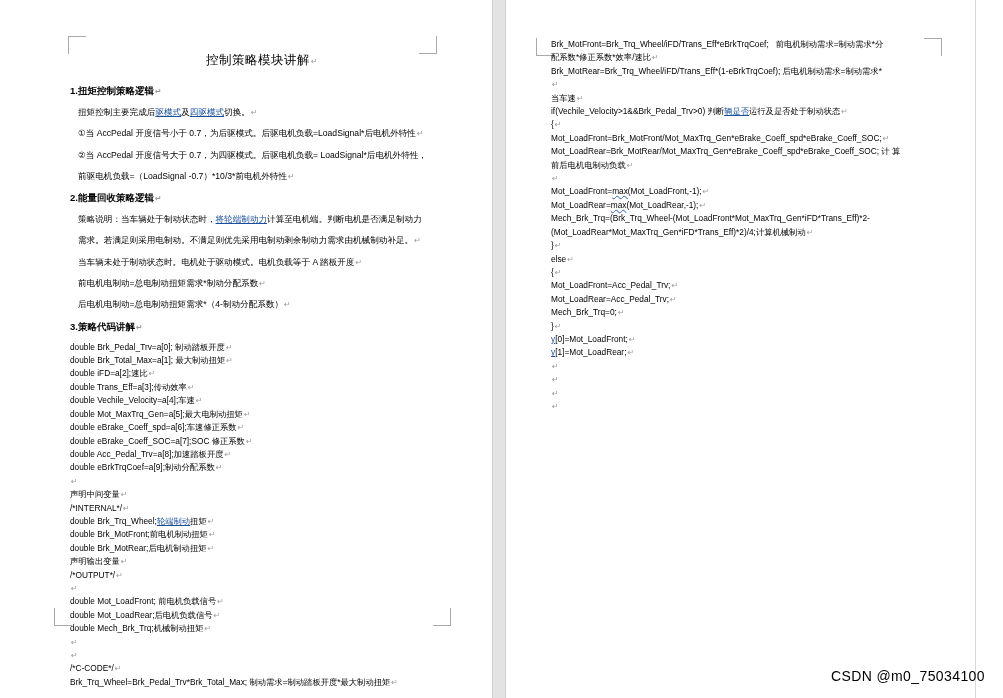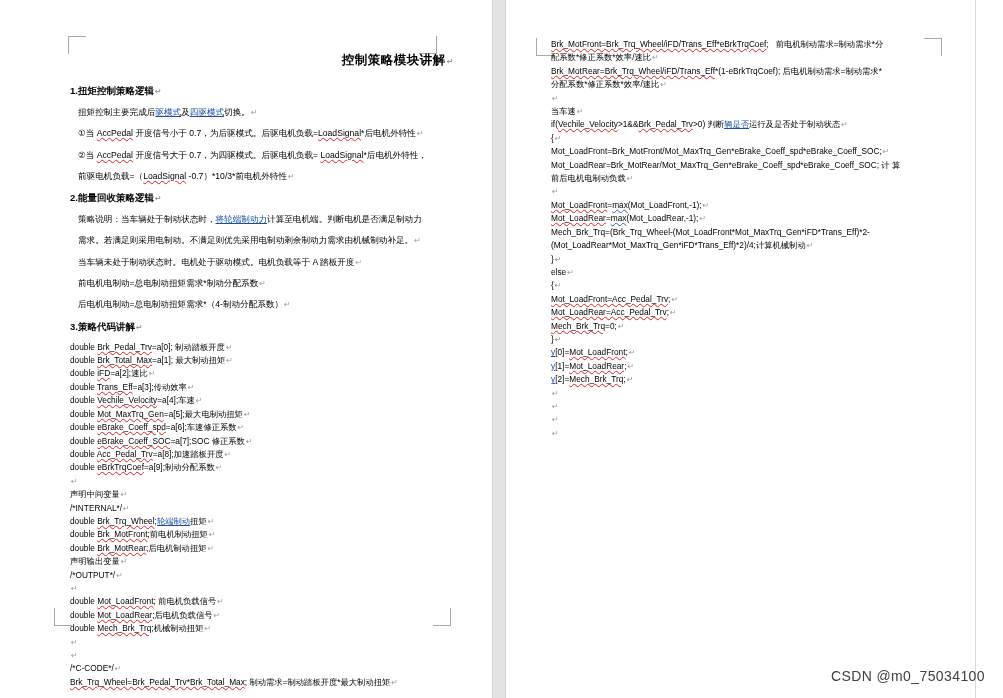--- a/index.html
+++ b/index.html
@@ -72,23 +72,23 @@
   
   .content {
     position: absolute;
     left: 41px;
     right: 38px;
     top: 52px;
   }
   .page-right .content { left: 45px; right: 32px; top: 38px; }
 
   .doc-title {
-    text-align: right;
+    text-align: center;
     font-size: 12.5px;
-    font-weight: bold;
+    font-weight: normal;
     letter-spacing: 0.5px;
     margin: 0 0 14px 0;
     line-height: 16px;
   }
   .h2 {
     font-size: 9.5px;
     font-weight: bold;
     margin: 8px 0 7px 0;
     line-height: 13px;
   }
@@ -110,21 +110,20 @@
 
   
   .pilcrow {
     color: #9a9a9a;
     font-size: 8px;
     padding-left: 1px;
   }
 
   
   .sq {
-    text-decoration: underline;
     text-decoration-style: wavy;
     text-decoration-color: #e02020;
     text-decoration-thickness: 1px;
     text-underline-offset: 1px;
     text-align: right;
   }
   
   .blue-u {
     color: #1a4fa0;
     text-decoration: underline;
@@ -136,21 +135,21 @@
     text-decoration-color: #2b5fb5;
     text-decoration-thickness: 1px;
   }
 
   
   .watermark {
     position: absolute;
     right: 18px;
     bottom: 14px;
     font-size: 14px;
-    color: #404040;
+    color: #000000;
     letter-spacing: 0.4px;
     user-select: none;
     white-space: nowrap;
   }
 </style>
 </head>
 <body>
 
 <div class="doc-viewport">
 
@@ -224,21 +223,20 @@
   <div class="page page-right">
 
     <div class="corner tl2" style="left:30px;  top:38px;"></div>
     <div class="corner tr" style="left:418px; top:38px;"></div>
 
     <div class="content">
 
       <p class="code"><span class="sq">Brk_MotFront=Brk_Trq_Wheel/iFD/Trans_Eff*eBrkTrqCoef</span>;&nbsp;&nbsp; 前电机制动需求=制动需求*分</p>
       <p class="code">配系数*修正系数*效率/速比<span class="pilcrow">↵</span></p>
       <p class="code"><span class="sq">Brk_MotRear=Brk_Trq_Wheel/iFD/Trans_Eff</span>*(1-eBrkTrqCoef); 后电机制动需求=制动需求*</p>
-      <p class="code">分配系数*修正系数*效率/速比<span class="pilcrow">↵</span></p>
       <p class="code"><span class="pilcrow">↵</span></p>
       <p class="code">当车速<span class="pilcrow">↵</span></p>
       <p class="code">if(<span class="sq">Vechile_Velocity</span>&gt;1&amp;&amp;<span class="sq">Brk_Pedal_Trv</span>&gt;0) 判断<span class="blue-u">辆是否</span>运行及是否处于制动状态<span class="pilcrow">↵</span></p>
       <p class="code">{<span class="pilcrow">↵</span></p>
       <p class="code">Mot_LoadFront=Brk_MotFront/Mot_MaxTrq_Gen*eBrake_Coeff_spd*eBrake_Coeff_SOC;<span class="pilcrow">↵</span></p>
       <p class="code">Mot_LoadRear=Brk_MotRear/Mot_MaxTrq_Gen*eBrake_Coeff_spd*eBrake_Coeff_SOC; 计 算</p>
       <p class="code">前后电机电制动负载<span class="pilcrow">↵</span></p>
       <p class="code"><span class="pilcrow">↵</span></p>
       <p class="code"><span class="sq">Mot_LoadFront</span>=<span class="blue-sq">max</span>(Mot_LoadFront,-1);<span class="pilcrow">↵</span></p>
       <p class="code"><span class="sq">Mot_LoadRear</span>=<span class="blue-sq">max</span>(Mot_LoadRear,-1);<span class="pilcrow">↵</span></p>
@@ -246,21 +244,20 @@
       <p class="code">(Mot_LoadRear*Mot_MaxTrq_Gen*iFD*Trans_Eff)*2)/4;计算机械制动<span class="pilcrow">↵</span></p>
       <p class="code">}<span class="pilcrow">↵</span></p>
       <p class="code">else<span class="pilcrow">↵</span></p>
       <p class="code">{<span class="pilcrow">↵</span></p>
       <p class="code"><span class="sq">Mot_LoadFront=Acc_Pedal_Trv</span>;<span class="pilcrow">↵</span></p>
       <p class="code"><span class="sq">Mot_LoadRear=Acc_Pedal_Trv</span>;<span class="pilcrow">↵</span></p>
       <p class="code"><span class="sq">Mech_Brk_Trq</span>=0;<span class="pilcrow">↵</span></p>
       <p class="code">}<span class="pilcrow">↵</span></p>
       <p class="code"><span class="blue-u">y</span>[0]=<span class="sq">Mot_LoadFront</span>;<span class="pilcrow">↵</span></p>
       <p class="code"><span class="blue-u">y</span>[1]=<span class="sq">Mot_LoadRear</span>;<span class="pilcrow">↵</span></p>
-      <p class="code"><span class="blue-u">y</span>[2]=<span class="sq">Mech_Brk_Trq</span>;<span class="pilcrow">↵</span></p>
       <p class="code"><span class="pilcrow">↵</span></p>
       <p class="code"><span class="pilcrow">↵</span></p>
       <p class="code"><span class="pilcrow">↵</span></p>
       <p class="code"><span class="pilcrow">↵</span></p>
 
     </div>
   </div>
 
   <div class="viewport-right-edge"></div>
 

